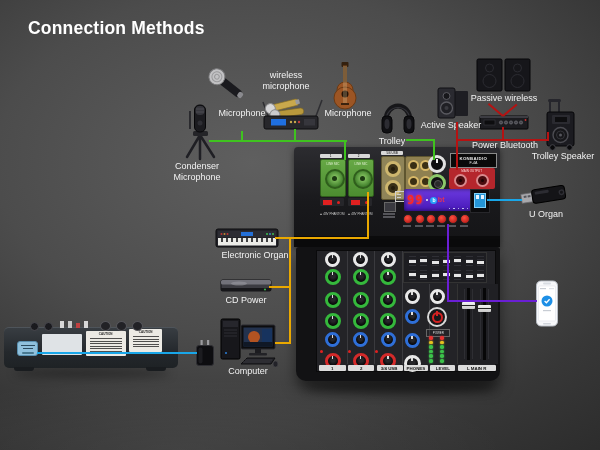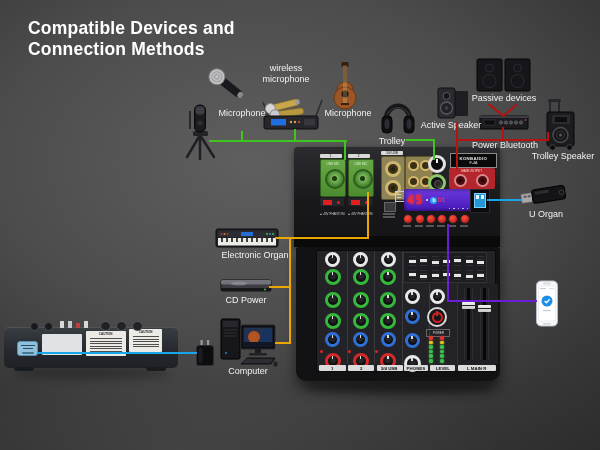--- a/index.html
+++ b/index.html
@@ -113,21 +113,20 @@
 
   svg{display:block;}
 </style>
 </head>
 <body>
 
 <div class="stage">
   <div class="abs glow"></div>
 
   <div class="abs title">
-    <div>Compatible Devices and</div>
     <div>Connection Methods</div>
   </div>
 
   <div class="line" style="left: 209px; top: 140px; width: 138px; height: 2px; background-color: rgb(63, 195, 31);"></div>
   <div class="line" style="left: 241px; top: 131px; width: 2px; height: 9px; background-color: rgb(63, 195, 31);"></div>
   <div class="line" style="left: 294px; top: 129px; width: 2px; height: 11px; background-color: rgb(63, 195, 31);"></div>
   <div class="line" style="left: 344px; top: 140px; width: 2px; height: 20px; background-color: rgb(63, 195, 31);"></div>
   <div class="line" style="left: 406px; top: 139px; width: 28px; height: 2px; background-color: rgb(63, 195, 31);"></div>
   <div class="line" style="left: 433px; top: 139px; width: 2px; height: 21px; background-color: rgb(63, 195, 31);"></div>
 
@@ -156,21 +155,21 @@
         <rect x="16" y="7.5" width="25" height="8" rx="3.5" fill="#1a1a1e"></rect>
         <rect x="38" y="8.5" width="5" height="6" rx="2" fill="#8a8a8e"></rect>
         <circle cx="11" cy="11.5" r="8" fill="#c2c2c4" stroke="#7a7a7c"></circle>
         <circle cx="11" cy="11.5" r="5" fill="none" stroke="#9a9a9c"></circle>
         <circle cx="11" cy="11.5" r="2.3" fill="none" stroke="#9a9a9c"></circle>
       </g>
     </svg>
   </div>
   <div class="dlabel" style="left:214px;top:108px;width:56px">Microphone</div>
 
-  <div class="dlabel" style="left:258px;top:63px;width:56px">wireless microphone</div>
+  <div class="dlabel" style="left:258px;top:70px;width:56px">wireless microphone</div>
   <div class="dev" style="left:260px;top:94px">
     <svg width="64" height="38" viewBox="0 0 64 38">
       <path d="M8,22 L3,8" stroke="#2e2e32" stroke-width="1.5"></path>
       <path d="M56,22 L62,6" stroke="#2e2e32" stroke-width="1.5"></path>
       <g transform="rotate(-14 20 12)">
         <rect x="10" y="9" width="29" height="6.5" rx="3" fill="#c9a84c" stroke="#8a7022" stroke-width=".6"></rect>
         <rect x="36" y="10" width="4" height="4.5" fill="#9a9a9e"></rect>
         <circle cx="10" cy="12.2" r="5" fill="#d6d6d8" stroke="#8a8a8c"></circle>
       </g>
       <g transform="rotate(-8 30 20)">
@@ -203,20 +202,21 @@
     <svg width="38" height="60" viewBox="0 0 38 60">
       <path d="M19,32 L6,54 M19,32 L19,56 M19,32 L33,54" stroke="#1f1f24" stroke-width="2.5" stroke-linecap="round"></path>
       <rect x="12" y="28" width="15" height="5" rx="1.5" fill="#242428"></rect>
       <rect x="13.5" y="2" width="11" height="27" rx="5" fill="#1b1b1f" stroke="#060608"></rect>
       <rect x="14.5" y="3" width="9" height="9" rx="4" fill="#36363c"></rect>
       <path d="M15,6 h8 M15,9 h8" stroke="#55555a" stroke-width=".7"></path>
       <circle cx="19" cy="20" r="2.5" fill="#2e2e34"></circle>
       <path d="M9,8 v18" stroke="#2a2a2e" stroke-width="2"></path>
     </svg>
   </div>
+  <div class="dlabel" style="left:168px;top:161px;width:58px">Condenser Microphone</div>
 
   <div class="dev" style="left:381px;top:95px">
     <svg width="34" height="42" viewBox="0 0 34 42">
       <path d="M5,26 C5,6 29,6 29,26" fill="none" stroke="#17171a" stroke-width="5"></path>
       <path d="M5,26 C5,8 29,8 29,26" fill="none" stroke="#34343a" stroke-width="1.2"></path>
       <rect x="1" y="21" width="10" height="17" rx="4" fill="#101013" stroke="#060608"></rect>
       <rect x="23" y="21" width="10" height="17" rx="4" fill="#101013" stroke="#060608"></rect>
       <ellipse cx="6" cy="29" rx="2.5" ry="5" fill="#2c2c32"></ellipse>
       <ellipse cx="28" cy="29" rx="2.5" ry="5" fill="#2c2c32"></ellipse>
     </svg>
@@ -237,21 +237,21 @@
   <div class="dev" style="left:475px;top:58px">
     <svg width="58" height="36" viewBox="0 0 58 36">
       <rect x="2" y="1" width="25" height="32" rx="1.5" fill="#16161a" stroke="#060608"></rect>
       <circle cx="14.5" cy="10" r="4" fill="none" stroke="#2b2b31"></circle>
       <circle cx="14.5" cy="23" r="6.5" fill="none" stroke="#2b2b31"></circle>
       <rect x="30" y="1" width="25" height="32" rx="1.5" fill="#16161a" stroke="#060608"></rect>
       <circle cx="42.5" cy="10" r="4" fill="none" stroke="#2b2b31"></circle>
       <circle cx="42.5" cy="23" r="6.5" fill="none" stroke="#2b2b31"></circle>
     </svg>
   </div>
-  <div class="dlabel" style="left:466px;top:93px;width:76px">Passive devices</div>
+  <div class="dlabel" style="left:466px;top:93px;width:76px">Passive wireless</div>
 
   <div class="dev" style="left:479px;top:112px">
     <svg width="50" height="20" viewBox="0 0 50 20">
       <rect x="1" y="4" width="48" height="13" rx="1" fill="#1c1c20" stroke="#060608"></rect>
       <rect x="1" y="4" width="48" height="2" fill="#3c3c42"></rect>
       <rect x="5" y="8" width="11" height="5" fill="#0d0d0f" stroke="#3a3a40" stroke-width=".6"></rect>
       <circle cx="22" cy="10.5" r="1.6" fill="#44444a" stroke="#8a8a90" stroke-width=".5"></circle>
       <circle cx="27" cy="10.5" r="1.6" fill="#44444a" stroke="#8a8a90" stroke-width=".5"></circle>
       <circle cx="32" cy="10.5" r="1.6" fill="#44444a" stroke="#8a8a90" stroke-width=".5"></circle>
       <circle cx="37" cy="10.5" r="1.6" fill="#44444a" stroke="#8a8a90" stroke-width=".5"></circle>
@@ -475,21 +475,21 @@
       <div class="ojack" style="left:27px">
           <i></i>
         </div>
     </div>
 
     <div class="abs ficon" style="left:101px;top:44px;width:8px;height:9px">
         <i></i>
         <i style="top:5px"></i>
       </div>
     <div class="abs display" style="left:110px;top:42px;width:64px;height:22px">
-      <span class="digits">45</span>
+      <span class="digits">99</span>
       <span class="ddot"></span>
       <span class="bticon">b</span>
       <span class="btxt">bt</span>
       <span class="ddots">
           <i></i>
           <i></i>
           <i></i>
           <i></i>
           <i></i>
         </span>

